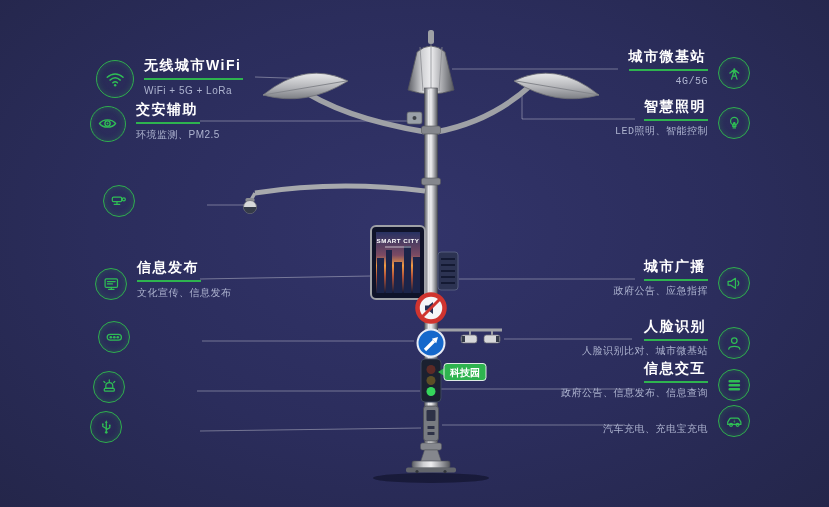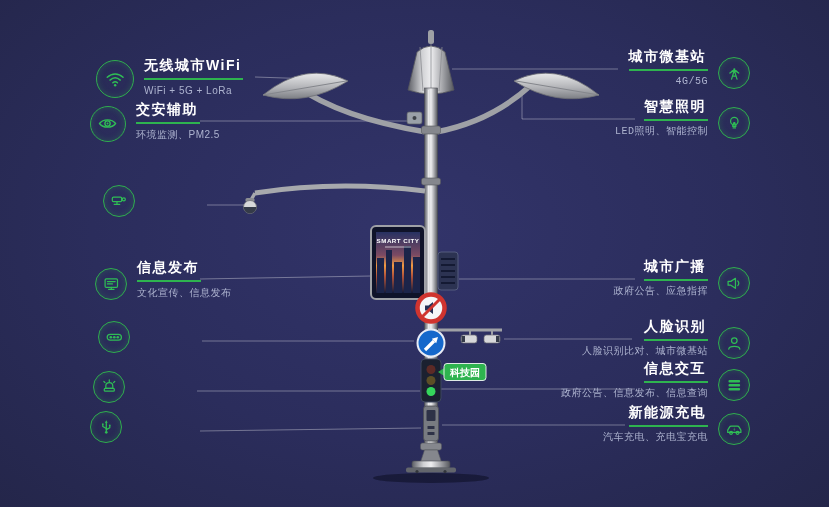--- a/index.html
+++ b/index.html
@@ -391,20 +391,19 @@
       <svg viewBox="0 0 24 24">
           <g class="ic">
             <path d="M3.5,13 L5.8,9.2 C6.2,8.4 7,8 8,8 H16 C17,8 17.8,8.4 18.2,9.2 L20.5,13 V16 H3.5 Z"></path>
             <circle cx="7.8" cy="16.6" r="1.9"></circle>
             <circle cx="16.2" cy="16.6" r="1.9"></circle>
           </g>
           <path class="icf" d="M12.6,9.5 L10.8,12.3 H12.2 L11.4,14.8 L13.4,11.9 H12 Z"></path>
         </svg>
     </div>
     <div class="texts">
-      <div class="title">新能源充电</div>
       <div class="subs">
           <div>汽车充电、充电宝充电</div>
         </div>
     </div>
   </div>
 
 </div>
 
 </body></html>

